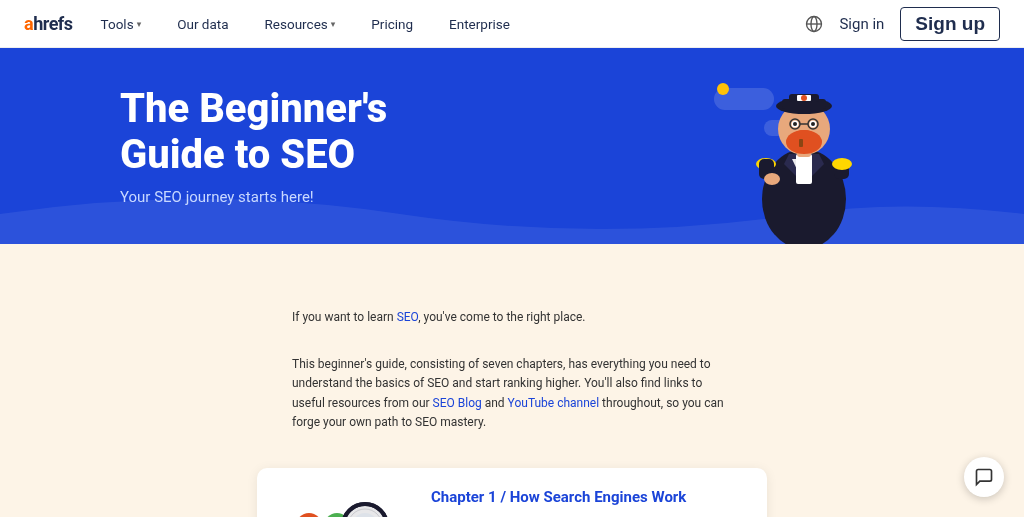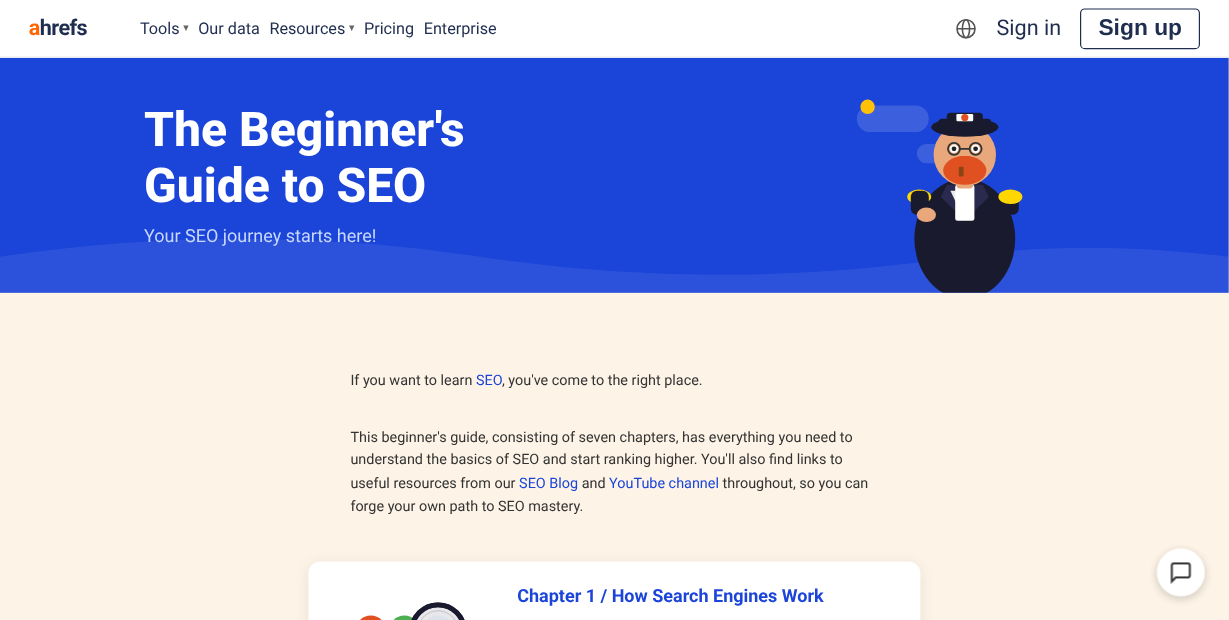--- a/index.html
+++ b/index.html
@@ -20,23 +20,22 @@
       font-size: 18px;
       font-weight: 700;
       color: #ff6f00;
       margin-right: 28px;
       letter-spacing: -0.5px;
     }
     .navbar-logo span { color: #1f2d4e; }
     .nav-links {
       display: flex;
       align-items: center;
-      gap: 8px;
+      gap: 36px;
       flex: 1;
-      margin-left: 16px;
     }
     .nav-link {
       font-size: 13.5px;
       color: #1f2d4e;
       text-decoration: none;
       display: flex;
       align-items: center;
       gap: 3px;
     }
     .nav-link .chevron {
@@ -47,21 +46,21 @@
       display: flex;
       align-items: center;
       gap: 16px;
     }
     .globe-icon {
       width: 18px;
       height: 18px;
       color: #555;
     }
     .sign-in-link {
-      font-size: 18px;
+      font-size: 15px;
       color: #1f2d4e;
       text-decoration: none;
     }
     .sign-up-btn {
       background: transparent;
       border: 1.5px solid #1f2d4e;
       border-radius: 4px;
       padding: 5px 14px;
       font-size: 19px;
       font-weight: 600;

